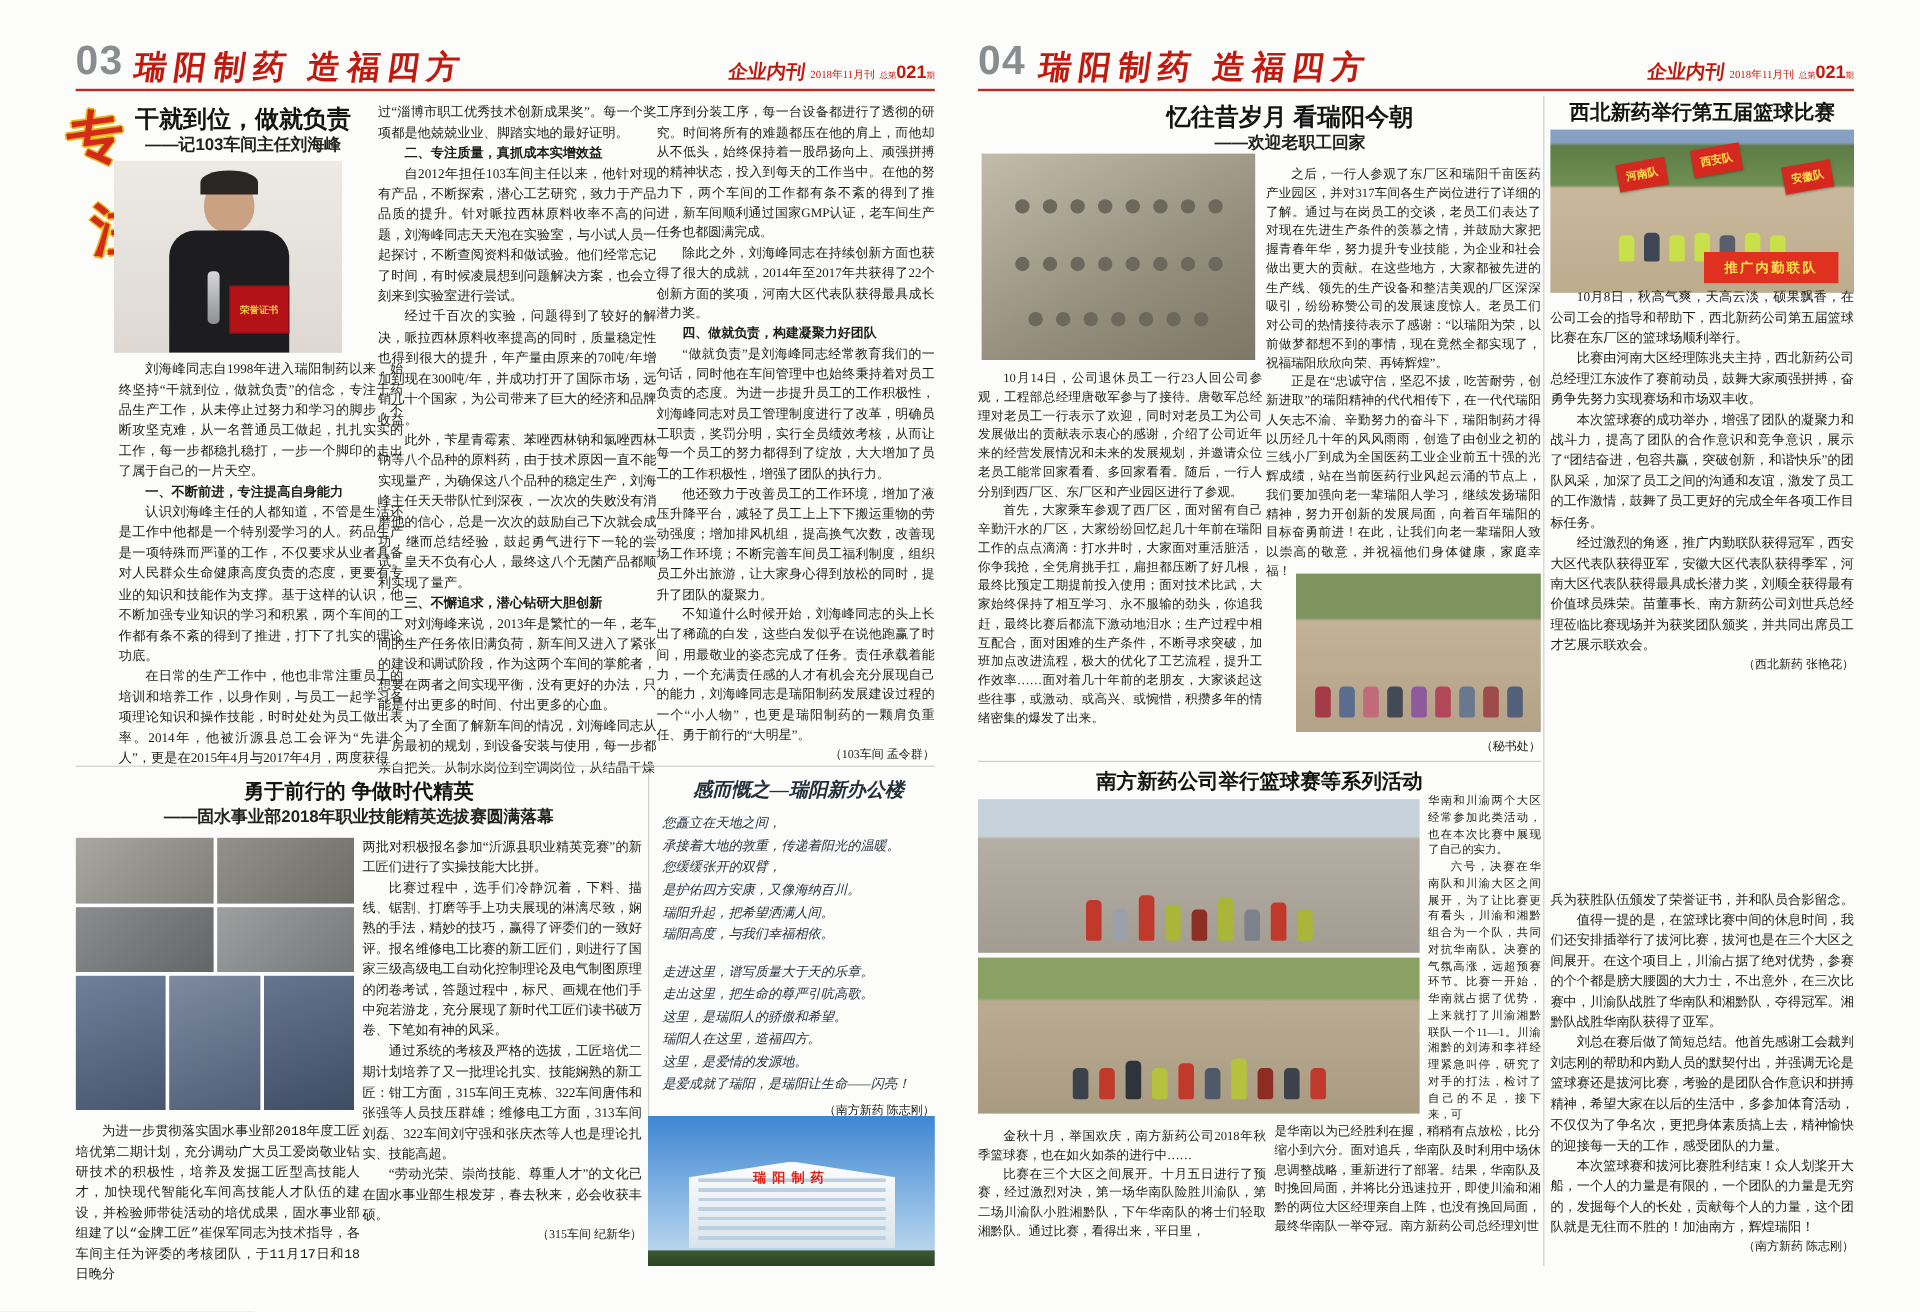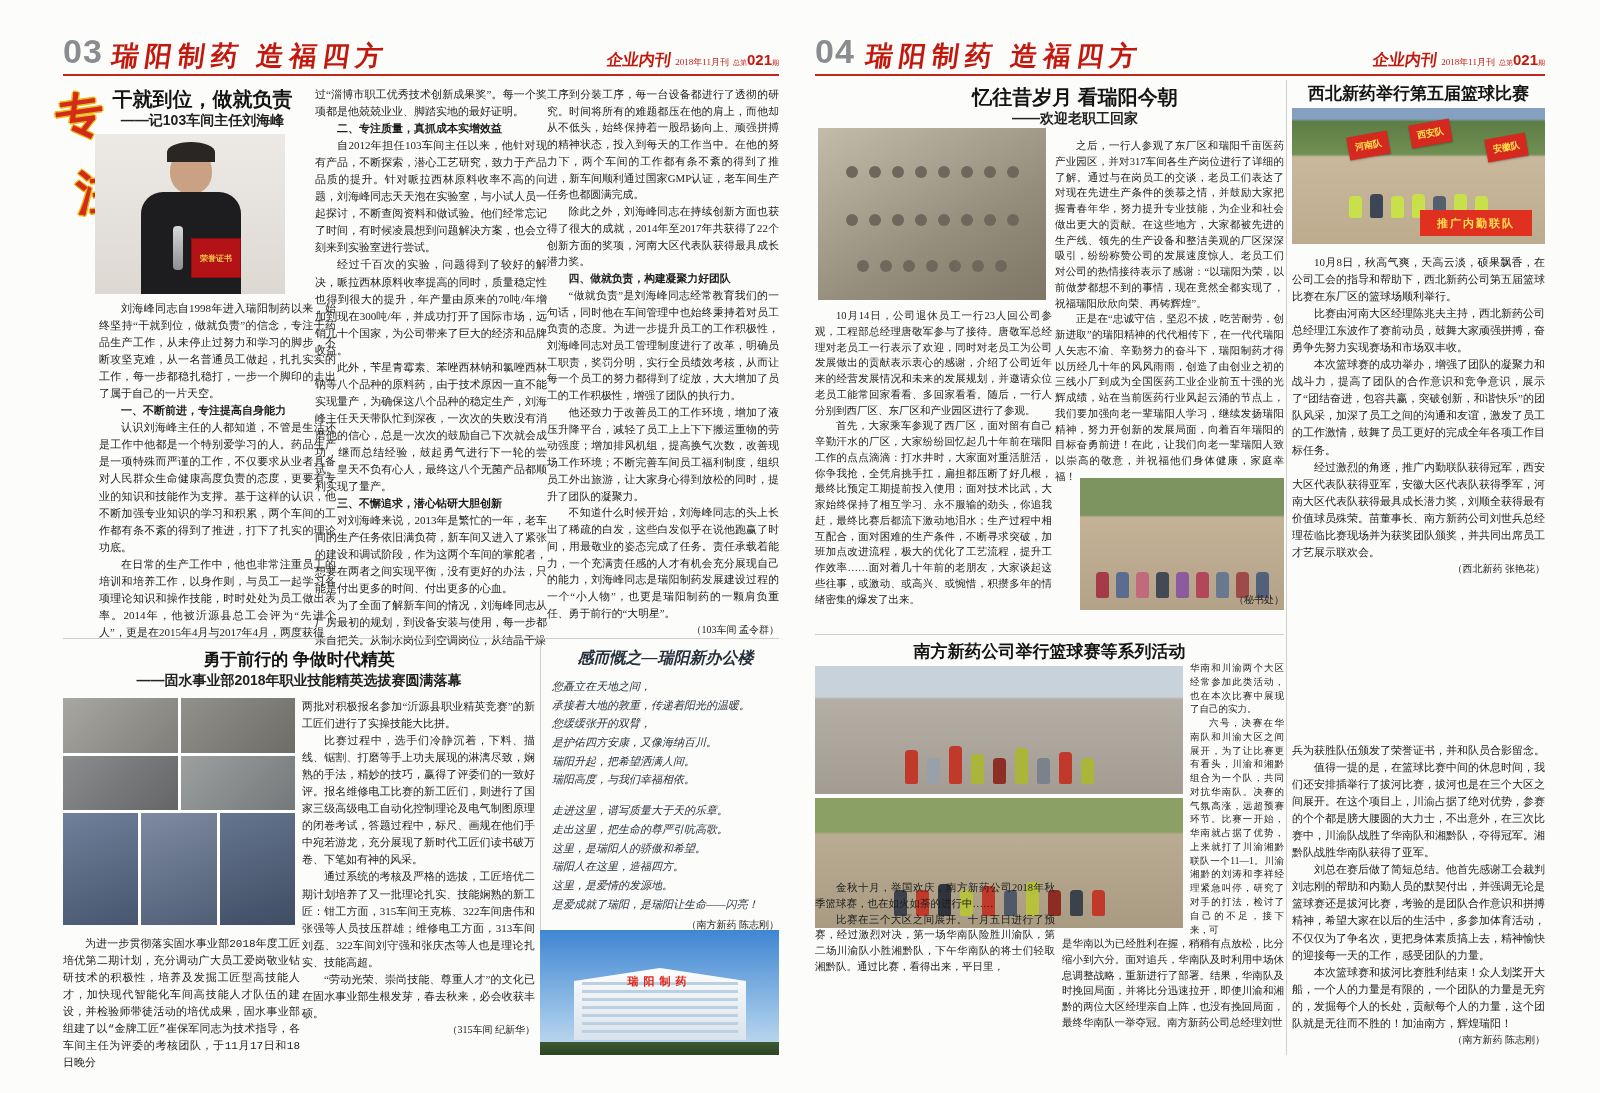--- a/index.html
+++ b/index.html
@@ -233,21 +233,21 @@
         <div class="fig" style="background:#5b6d8e;"></div>
         <div class="fig" style="background:#c06a7c;"></div>
         <div class="fig" style="background:#444a55;"></div>
         <div class="fig" style="background:#8d5a9e;"></div>
         <div class="fig" style="background:#b3475a;"></div>
         <div class="fig" style="background:#67788f;"></div>
         <div class="fig" style="background:#9e4a4a;"></div>
         <div class="fig" style="background:#53607a;"></div>
     </div>
   </div>
-  <div class="abs byline" style="left:1080px;top:588px;width:204px;">（秘书处）</div>
+  <div class="abs byline" style="left:1080px;top:610px;width:204px;">（秘书处）</div>
 
   <div class="abs hline" style="left:815px;top:634px;width:469px;"></div>
   <div class="abs vline" style="left:1286px;top:80px;height:975px;"></div>
 
   <div class="abs art-title t17" style="left:815px;top:640px;width:469px;">南方新药公司举行篮球赛等系列活动</div>
 
   <div class="photo" style="left:815px;top:666px;width:368px;height:128px;background:linear-gradient(#c7d2da 24%,#b4aea4 26%,#a29c92);">
     <div class="figrow" style="position:absolute;left:0;right:0;bottom:10px;gap:9px;">
       <div class="fig" style="background:#c0392b;height:34px;"></div>
         <div class="fig" style="background:#9aa0a8;"></div>
@@ -273,21 +273,21 @@
         <div class="fig" style="background:#3c424c;"></div>
         <div class="fig" style="background:#c0392b;"></div>
     </div>
   </div>
 
   <div class="abs body-text f95" style="left:1190px;top:662px;width:94px;">
     <p class="cont">华南和川渝两个大区经常参加此类活动，也在本次比赛中展现了自己的实力。</p>
     <p>六号，决赛在华南队和川渝大区之间展开，为了让比赛更有看头，川渝和湘黔组合为一个队，共同对抗华南队。决赛的气氛高涨，远超预赛环节。比赛一开始，华南就占据了优势，上来就打了川渝湘黔联队一个11—1。川渝湘黔的刘涛和李祥经理紧急叫停，研究了对手的打法，检讨了自己的不足，接下来，可</p>
   </div>
 
-  <div class="abs body-text f105" style="left:815px;top:880px;width:240px;">
+  <div class="abs body-text f105" style="left:815px;top:940px;width:240px;">
     <p>金秋十月，举国欢庆，南方新药公司2018年秋季篮球赛，也在如火如荼的进行中……</p>
     <p>比赛在三个大区之间展开。十月五日进行了预赛，经过激烈对决，第一场华南队险胜川渝队，第二场川渝队小胜湘黔队，下午华南队的将士们轻取湘黔队。通过比赛，看得出来，平日里，</p>
   </div>
   <div class="abs body-text f105" style="left:1062px;top:936px;width:222px;">
     <p class="cont">是华南以为已经胜利在握，稍稍有点放松，比分缩小到六分。面对追兵，华南队及时利用中场休息调整战略，重新进行了部署。结果，华南队及时挽回局面，并将比分迅速拉开，即使川渝和湘黔的两位大区经理亲自上阵，也没有挽回局面，最终华南队一举夺冠。南方新药公司总经理刘世</p>
   </div>
 
   <div class="abs art-title t17" style="left:1292px;top:82px;width:253px;">西北新药举行第五届篮球比赛</div>
 
   <div class="photo" style="left:1292px;top:108px;width:253px;height:136px;background:linear-gradient(#86a0c2 8%,#5e7d46 10%,#6f8f53 34%,#c9b89b 36%,#bcab8d);">
@@ -299,21 +299,21 @@
         <div class="fig" style="background:#3c4654;height:24px;"></div>
         <div class="fig" style="background:#c8e04a;height:22px;"></div>
         <div class="fig" style="background:#c8e04a;height:24px;"></div>
         <div class="fig" style="background:#555f6e;height:22px;"></div>
         <div class="fig" style="background:#c8e04a;height:24px;"></div>
         <div class="fig" style="background:#c8e04a;height:22px;"></div>
     </div>
     <div class="banner" style="left:128px;bottom:8px;width:112px;height:26px;font-size:11px;">推广内勤联队</div>
   </div>
 
-  <div class="abs body-text" style="left:1292px;top:254px;width:253px;">
+  <div class="abs body-text" style="left:1292px;top:240px;width:253px;">
     <p>10月8日，秋高气爽，天高云淡，硕果飘香，在公司工会的指导和帮助下，西北新药公司第五届篮球比赛在东厂区的篮球场顺利举行。</p>
     <p>比赛由河南大区经理陈兆夫主持，西北新药公司总经理江东波作了赛前动员，鼓舞大家顽强拼搏，奋勇争先努力实现赛场和市场双丰收。</p>
     <p>本次篮球赛的成功举办，增强了团队的凝聚力和战斗力，提高了团队的合作意识和竞争意识，展示了“团结奋进，包容共赢，突破创新，和谐快乐”的团队风采，加深了员工之间的沟通和友谊，激发了员工的工作激情，鼓舞了员工更好的完成全年各项工作目标任务。</p>
     <p>经过激烈的角逐，推广内勤联队获得冠军，西安大区代表队获得亚军，安徽大区代表队获得季军，河南大区代表队获得最具成长潜力奖，刘顺全获得最有价值球员殊荣。苗董事长、南方新药公司刘世兵总经理莅临比赛现场并为获奖团队颁奖，并共同出席员工才艺展示联欢会。</p>
     <p class="byline">（西北新药  张艳花）</p>
   </div>
 
   <div class="abs body-text" style="left:1292px;top:742px;width:253px;">
     <p class="cont">兵为获胜队伍颁发了荣誉证书，并和队员合影留念。</p>
     <p>值得一提的是，在篮球比赛中间的休息时间，我们还安排插举行了拔河比赛，拔河也是在三个大区之间展开。在这个项目上，川渝占据了绝对优势，参赛的个个都是膀大腰圆的大力士，不出意外，在三次比赛中，川渝队战胜了华南队和湘黔队，夺得冠军。湘黔队战胜华南队获得了亚军。</p>

